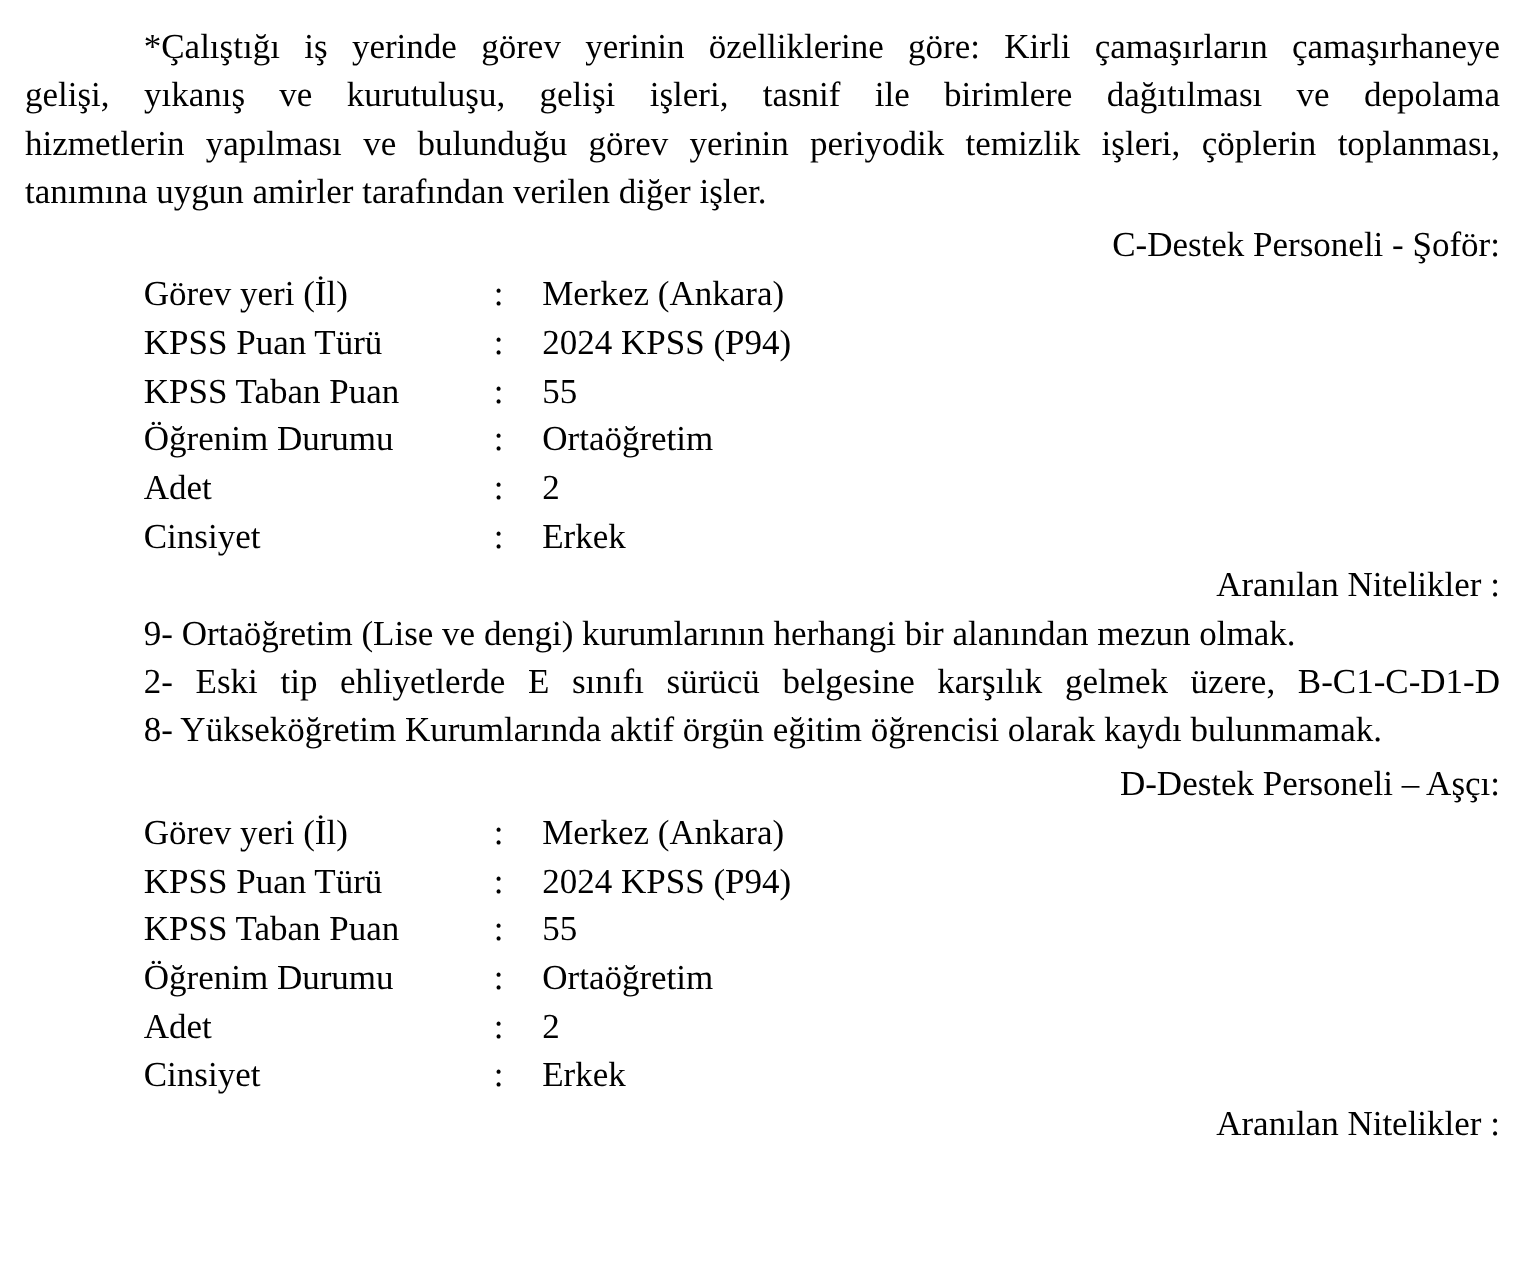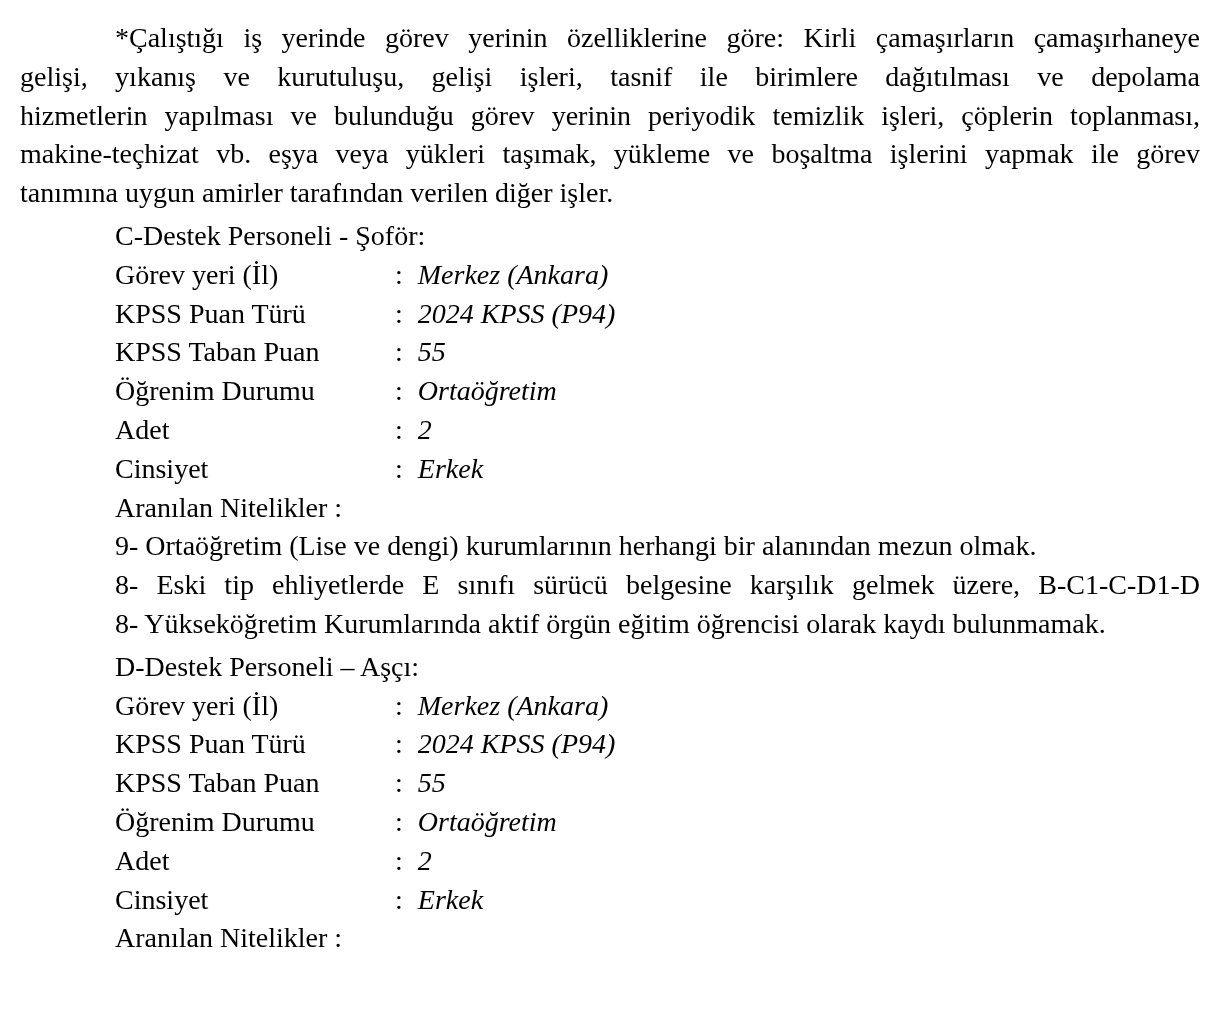--- a/index.html
+++ b/index.html
@@ -28,43 +28,42 @@
   }
   .indent {
     text-indent: 95px; 
   }
   .section {
     margin-top: 4px;
   }
   .sec-title,
   .qual-heading {
     padding-left: 95px;
+    text-align: right;
   }
   .field {
     padding-left: 95px;
   }
   .field .lbl {
     display: inline-block;
     width: 280px; 
   }
   .field .val {
-    margin-left: 15px;
-    font-style: italic;
+    margin-left: 31px;
   }
 </style>
 </head>
 <body>
 
 <div class="page">
 
   <div>
     <div class="line stretch indent">*Çalıştığı iş yerinde görev yerinin özelliklerine göre: Kirli çamaşırların çamaşırhaneye</div>
     <div class="line stretch">gelişi, yıkanış ve kurutuluşu, gelişi işleri, tasnif ile birimlere dağıtılması ve depolama</div>
     <div class="line stretch">hizmetlerin yapılması ve bulunduğu görev yerinin periyodik temizlik işleri, çöplerin toplanması,</div>
-    <div class="line stretch">makine-teçhizat vb. eşya veya yükleri taşımak, yükleme ve boşaltma işlerini yapmak ile görev</div>
     <div class="line">tanımına uygun amirler tarafından verilen diğer işler.</div>
   </div>
 
   <div class="section">
     <div class="sec-title">C-Destek Personeli - Şoför:</div>
 
     <div class="field">
       <span class="lbl">Görev yeri (İl)</span><span class="sep">:</span><span class="val">Merkez (Ankara)</span>
     </div>
     <div class="field">
@@ -82,21 +81,21 @@
     <div class="field">
       <span class="lbl">Cinsiyet</span><span class="sep">:</span><span class="val">Erkek</span>
     </div>
 
     <div class="qual-heading">Aranılan Nitelikler :</div>
 
     <div>
       <div class="line indent">9- Ortaöğretim (Lise ve dengi) kurumlarının herhangi bir alanından mezun olmak.</div>
     </div>
     <div>
-      <div class="line stretch indent">8- Eski tip ehliyetlerde E sınıfı sürücü belgesine karşılık gelmek üzere, B-C1-C-D1-D</div>
+      <div class="line stretch indent">2- Eski tip ehliyetlerde E sınıfı sürücü belgesine karşılık gelmek üzere, B-C1-C-D1-D</div>
     </div>
     <div>
       <div class="line indent">8- Yükseköğretim Kurumlarında aktif örgün eğitim öğrencisi olarak kaydı bulunmamak.</div>
     </div>
   </div>
 
   <div class="section">
     <div class="sec-title">D-Destek Personeli – Aşçı:</div>
 
     <div class="field">

